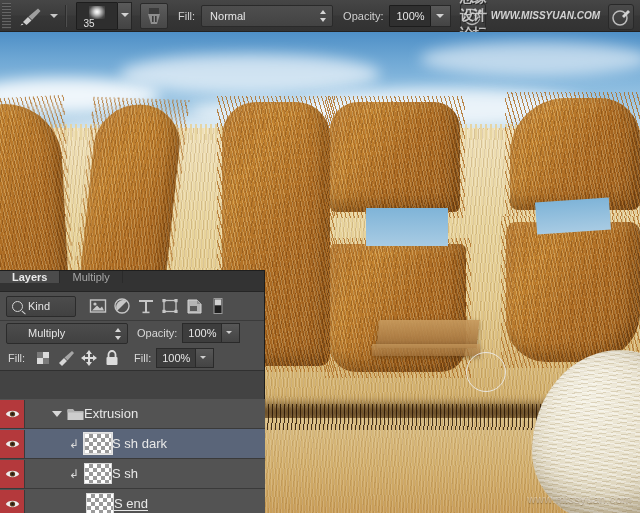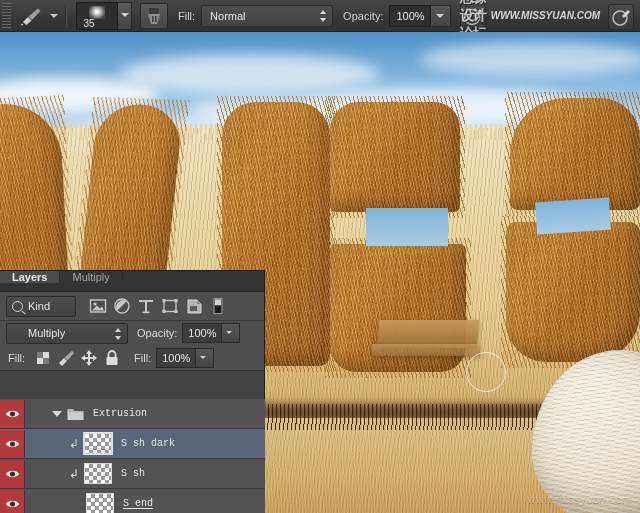--- a/index.html
+++ b/index.html
@@ -139,21 +139,21 @@
   .layer-row{height:29px;display:flex;align-items:center;border-bottom:1px solid #3a3a3a;position:relative;background:#535353;}
   .layer-row.selected{background:#5a6579;}
   .eye-cell{width:24px;height:28px;background:#b4393c;display:flex;align-items:center;justify-content:center;
     border-right:1px solid #3a3a3a;flex:none;}
   .eye{width:15px;height:10px;position:relative;}
   .arrow-col{width:20px;display:flex;align-items:center;justify-content:center;flex:none;}
   .tri{width:0;height:0;border-left:5px solid transparent;border-right:5px solid transparent;border-top:6px solid #d8d8d8;}
   .clipind{font-size:12px;color:#d8d8d8;line-height:1;transform:scaleX(-1);}
   .folder{width:17px;height:13px;position:relative;}
   .thumb{width:28px;height:21px;border:1px solid #d8d8d8;box-sizing:border-box;flex:none;}
-  .layer-name{font-size:10px;color:#e8e8e8;margin-left:9px;white-space:nowrap;font-family:Liberation Mono, monospace;}
+  .layer-name{font-size:13px;color:#e8e8e8;white-space:nowrap;}
   .layer-name.editing{text-decoration:underline;text-underline-offset:2px;}
 </style>
 </head>
 <body>
 
 <div id="app">
 
   <div class="options-bar">
     <div class="grip"></div>
 

